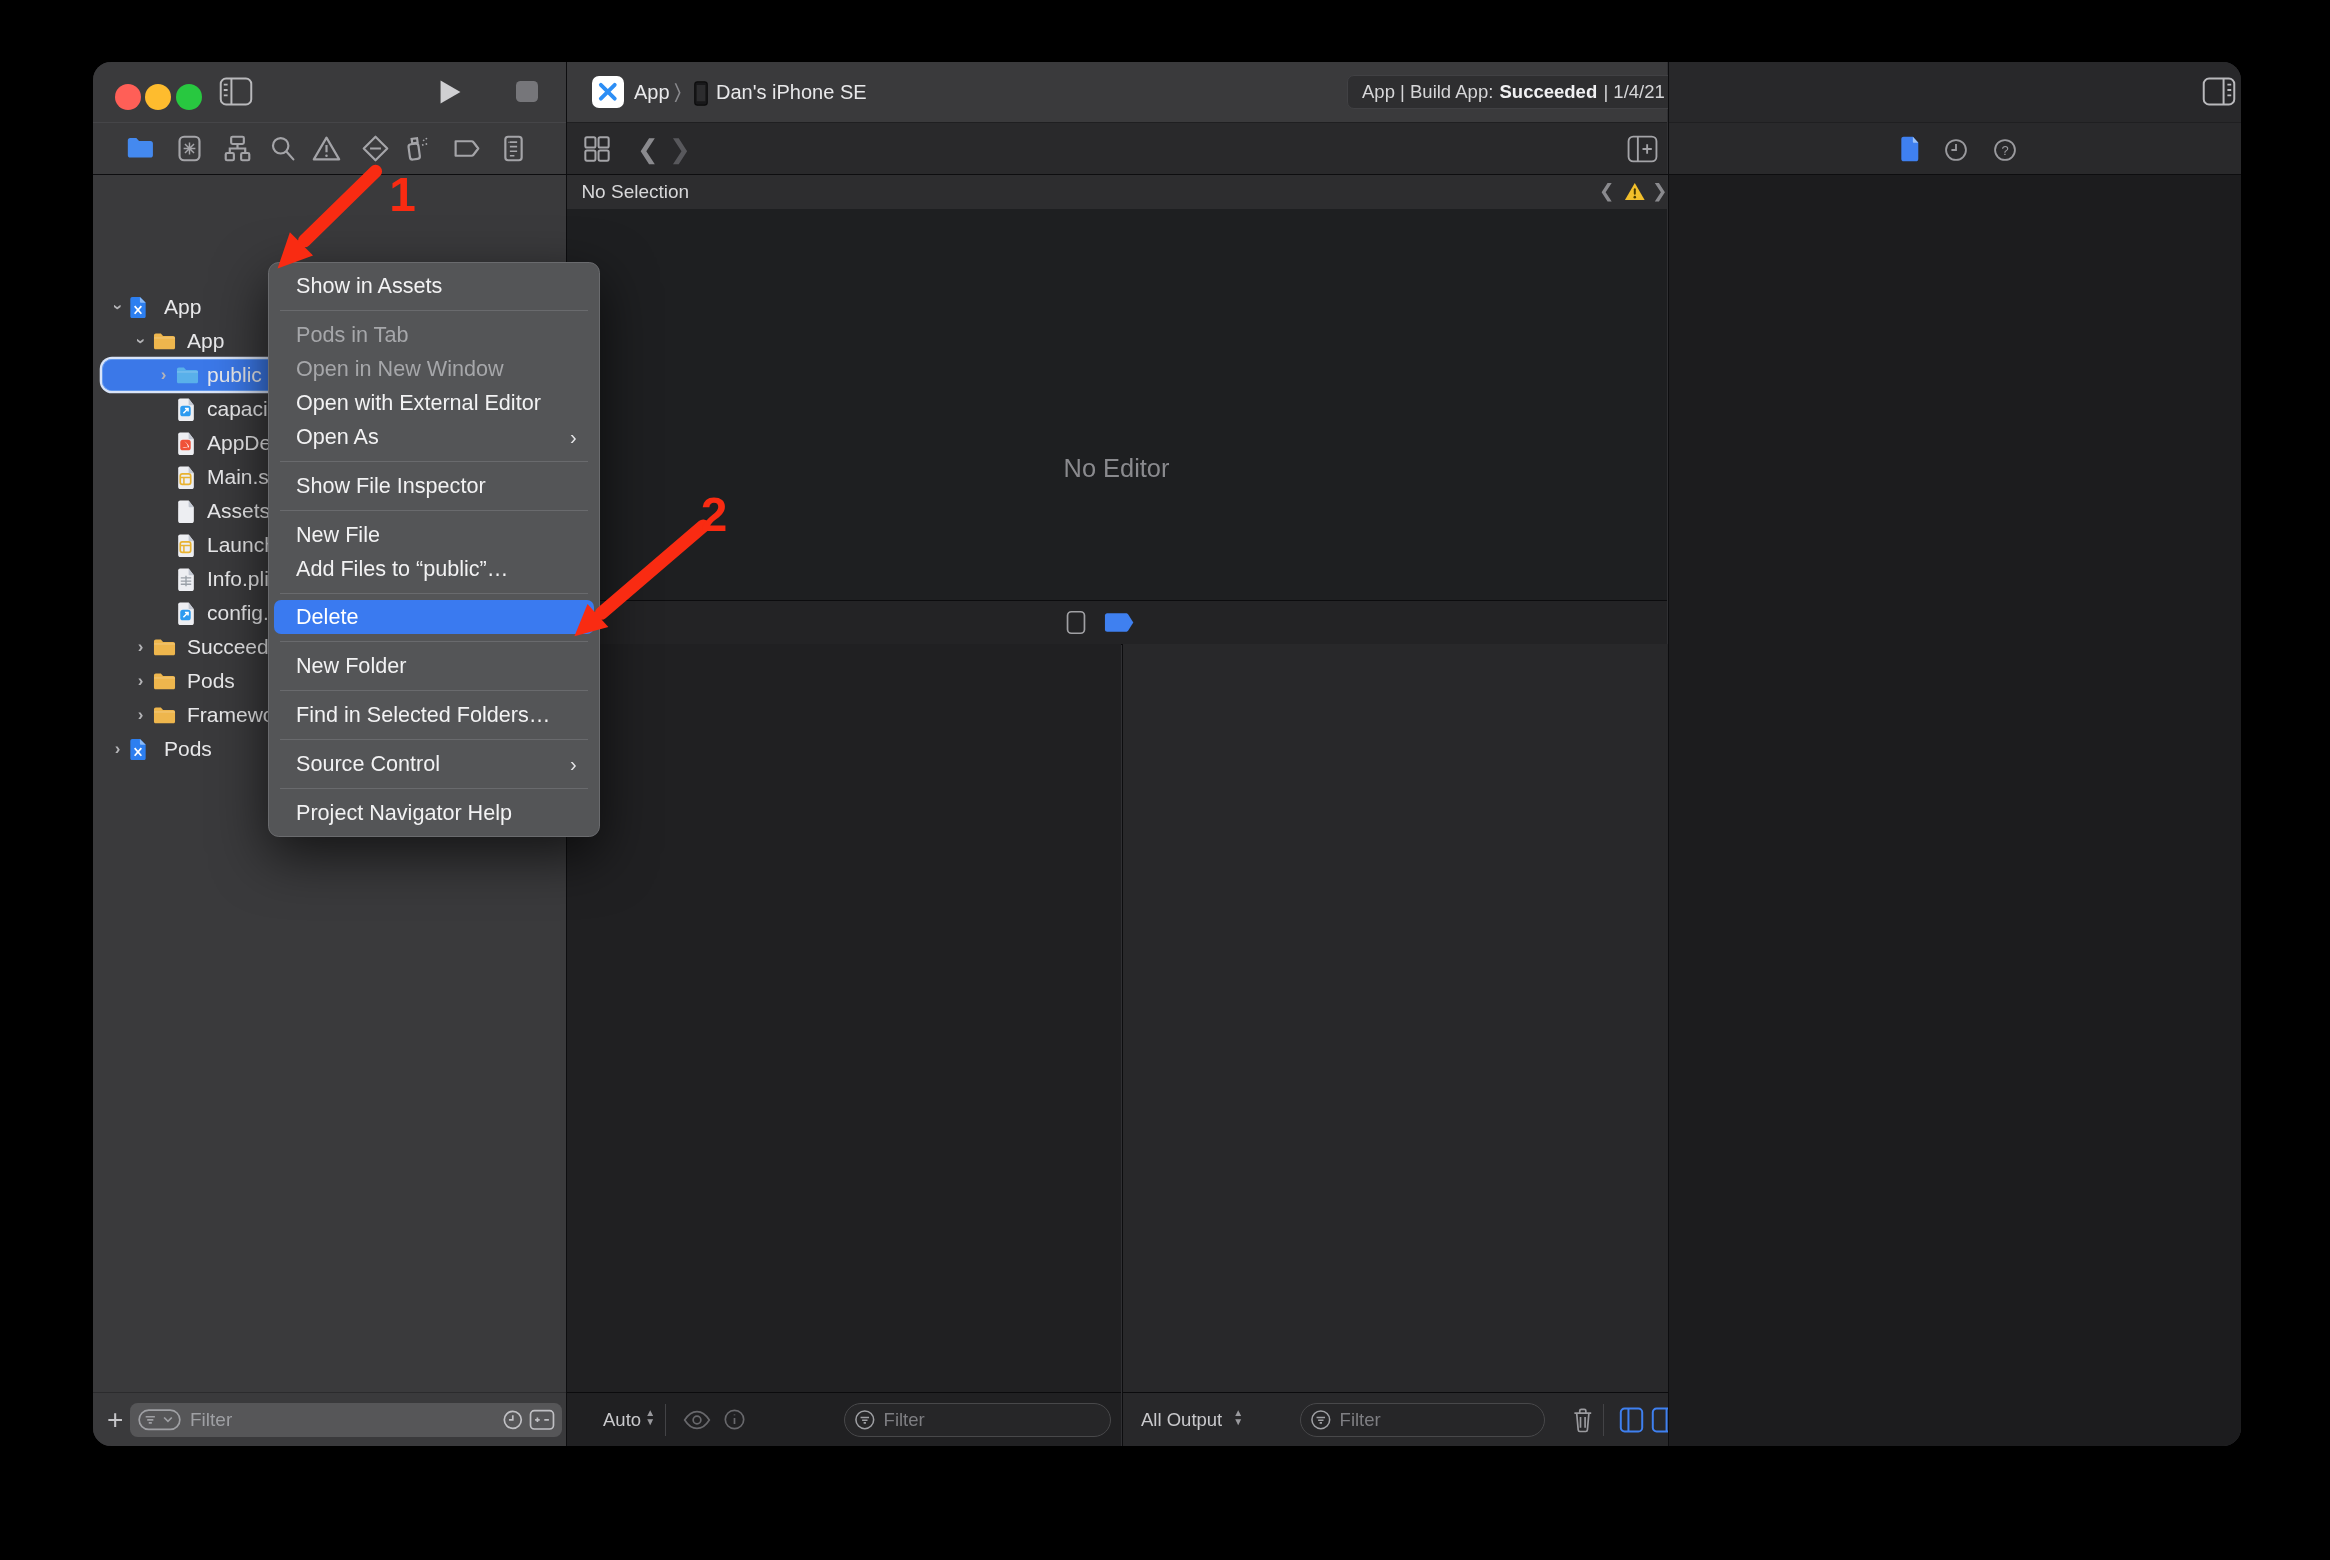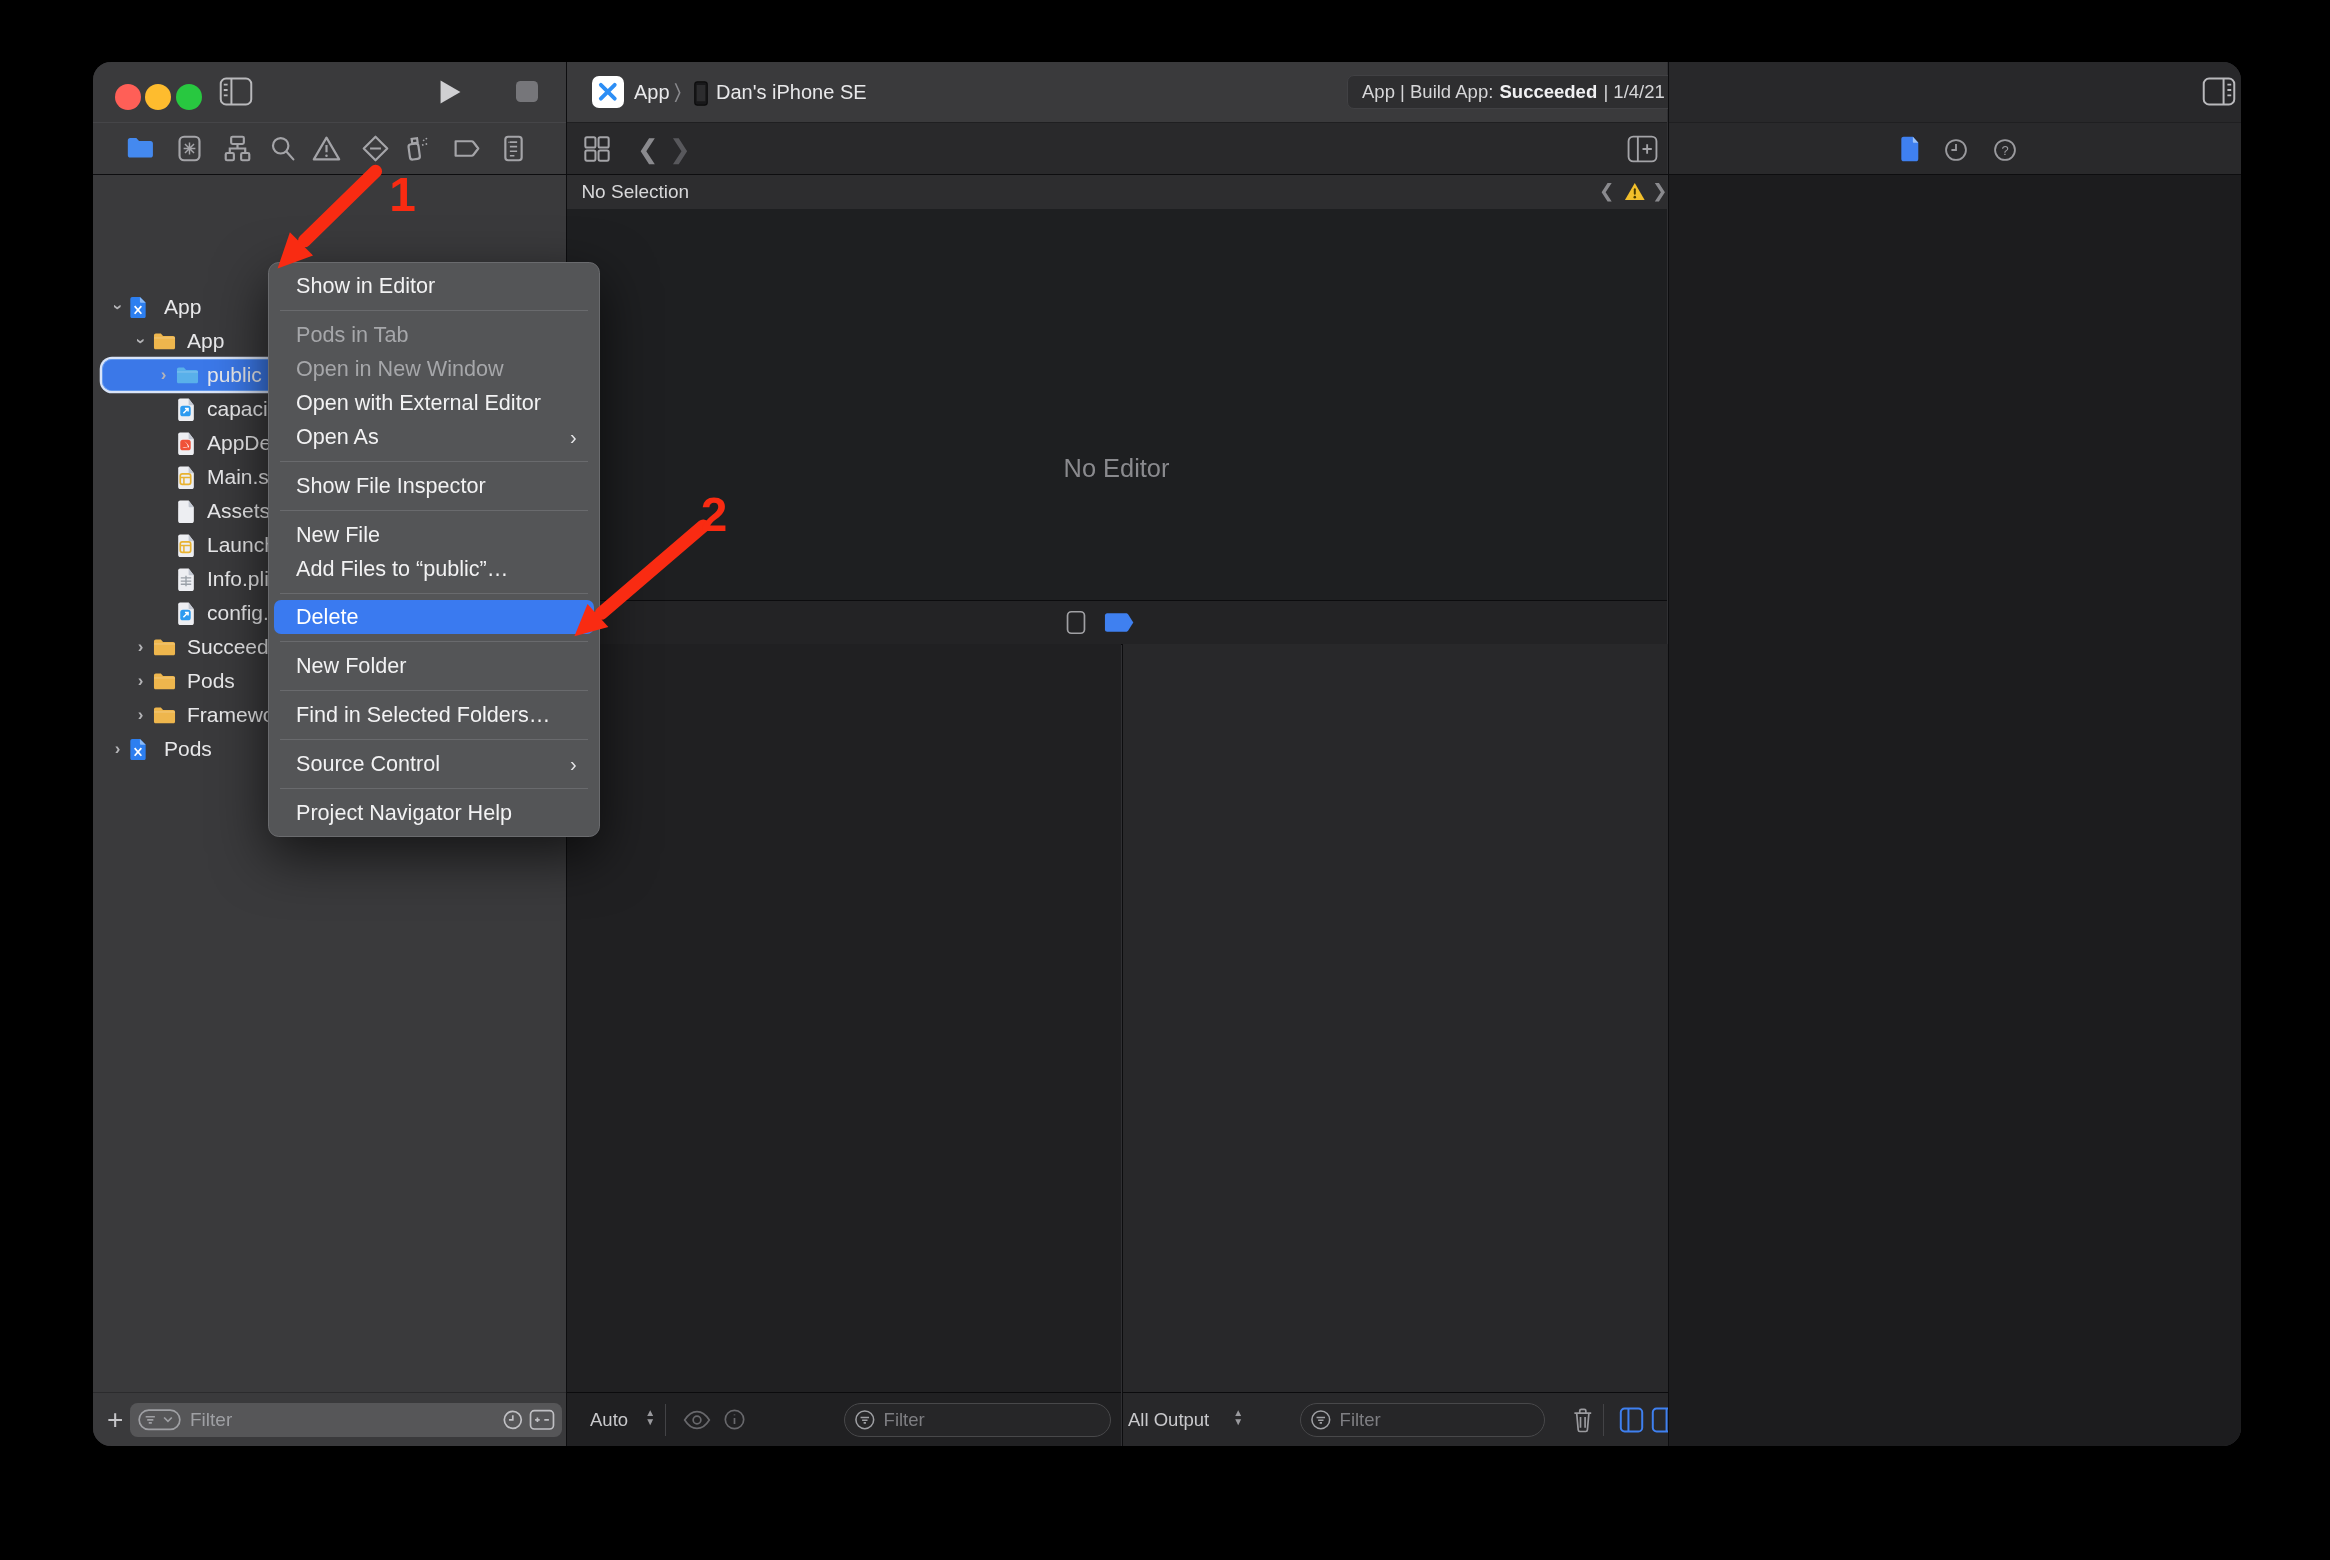--- a/index.html
+++ b/index.html
@@ -45,21 +45,21 @@
   .trow > *{z-index:1;}
   
   .menu{position:absolute;left:175px;top:200px;width:330px;background:#545557;border:0.8px solid #6a6b6e;
     border-radius:10.8px;box-shadow:0 18.5px 54px rgba(0,0,0,.65);padding:6.2px 0;z-index:60;}
   .mitem{position:relative;height:34px;line-height:34px;color:#f2f2f3;font-size:21.6px;padding:0 21.6px;margin:0 5.4px;border-radius:7px;}
   .mitem.disabled{color:#a6a7aa;}
   .mitem.hl{background:#3a7af0;color:#fff;}
   .mitem .sub{position:absolute;right:17px;top:0;font-size:20px;color:#e6e6e8;}
   .msep{height:0.8px;background:#696a6d;margin:7px 10.8px;}
   
-  .bartxt{color:#c9c9cc;font-size:18.5px;}
+  .bartxt{color:#c9c9cc;font-size:18.5px;margin-left:13px;}
   .pill-nav{position:absolute;left:37px;top:10px;width:432px;height:34px;background:#565658;border-radius:7.7px;}
   .pill-dbg{background:#262628;border:0.8px solid #48484a;border-radius:17px;box-sizing:border-box;height:34px;position:absolute;top:10px;display:flex;align-items:center;color:#7e7e82;font-size:18.5px;}
   .udchev{display:inline-flex;flex-direction:column;font-size:10px;line-height:8.5px;color:#9a9a9e;vertical-align:middle;margin-left:6.2px;}
   .ghost{color:#8a8a8e;}
   svg{display:block;}
   .arrows{position:absolute;left:0;top:0;z-index:100;pointer-events:none;}
 </style>
 </head>
 <body>
 
@@ -523,21 +523,21 @@
     
     
   </div>
 
   <div class="abs vline" style="left:473px;top:0;height:1384px;"></div>
   <div class="abs vline" style="left:1575px;top:0;height:1384px;"></div>
   <div class="abs vline" style="left:1029px;top:582px;height:802px;"></div>
   <div class="abs hline" style="left:0;top:112px;width:2148px;"></div>
 
   <div class="menu" id="ctxmenu">
-      <div class="mitem">Show in Editor</div>
+      <div class="mitem">Show in Assets</div>
       <div class="msep"></div>
       <div class="mitem disabled">Pods in Tab</div>
       <div class="mitem disabled">Open in New Window</div>
       <div class="mitem">Open with External Editor</div>
       <div class="mitem">Open As<span class="sub">›</span></div>
       <div class="msep"></div>
       <div class="mitem">Show File Inspector</div>
       <div class="msep"></div>
       <div class="mitem">New File</div>
       <div class="mitem">Add Files to “public”…</div>

